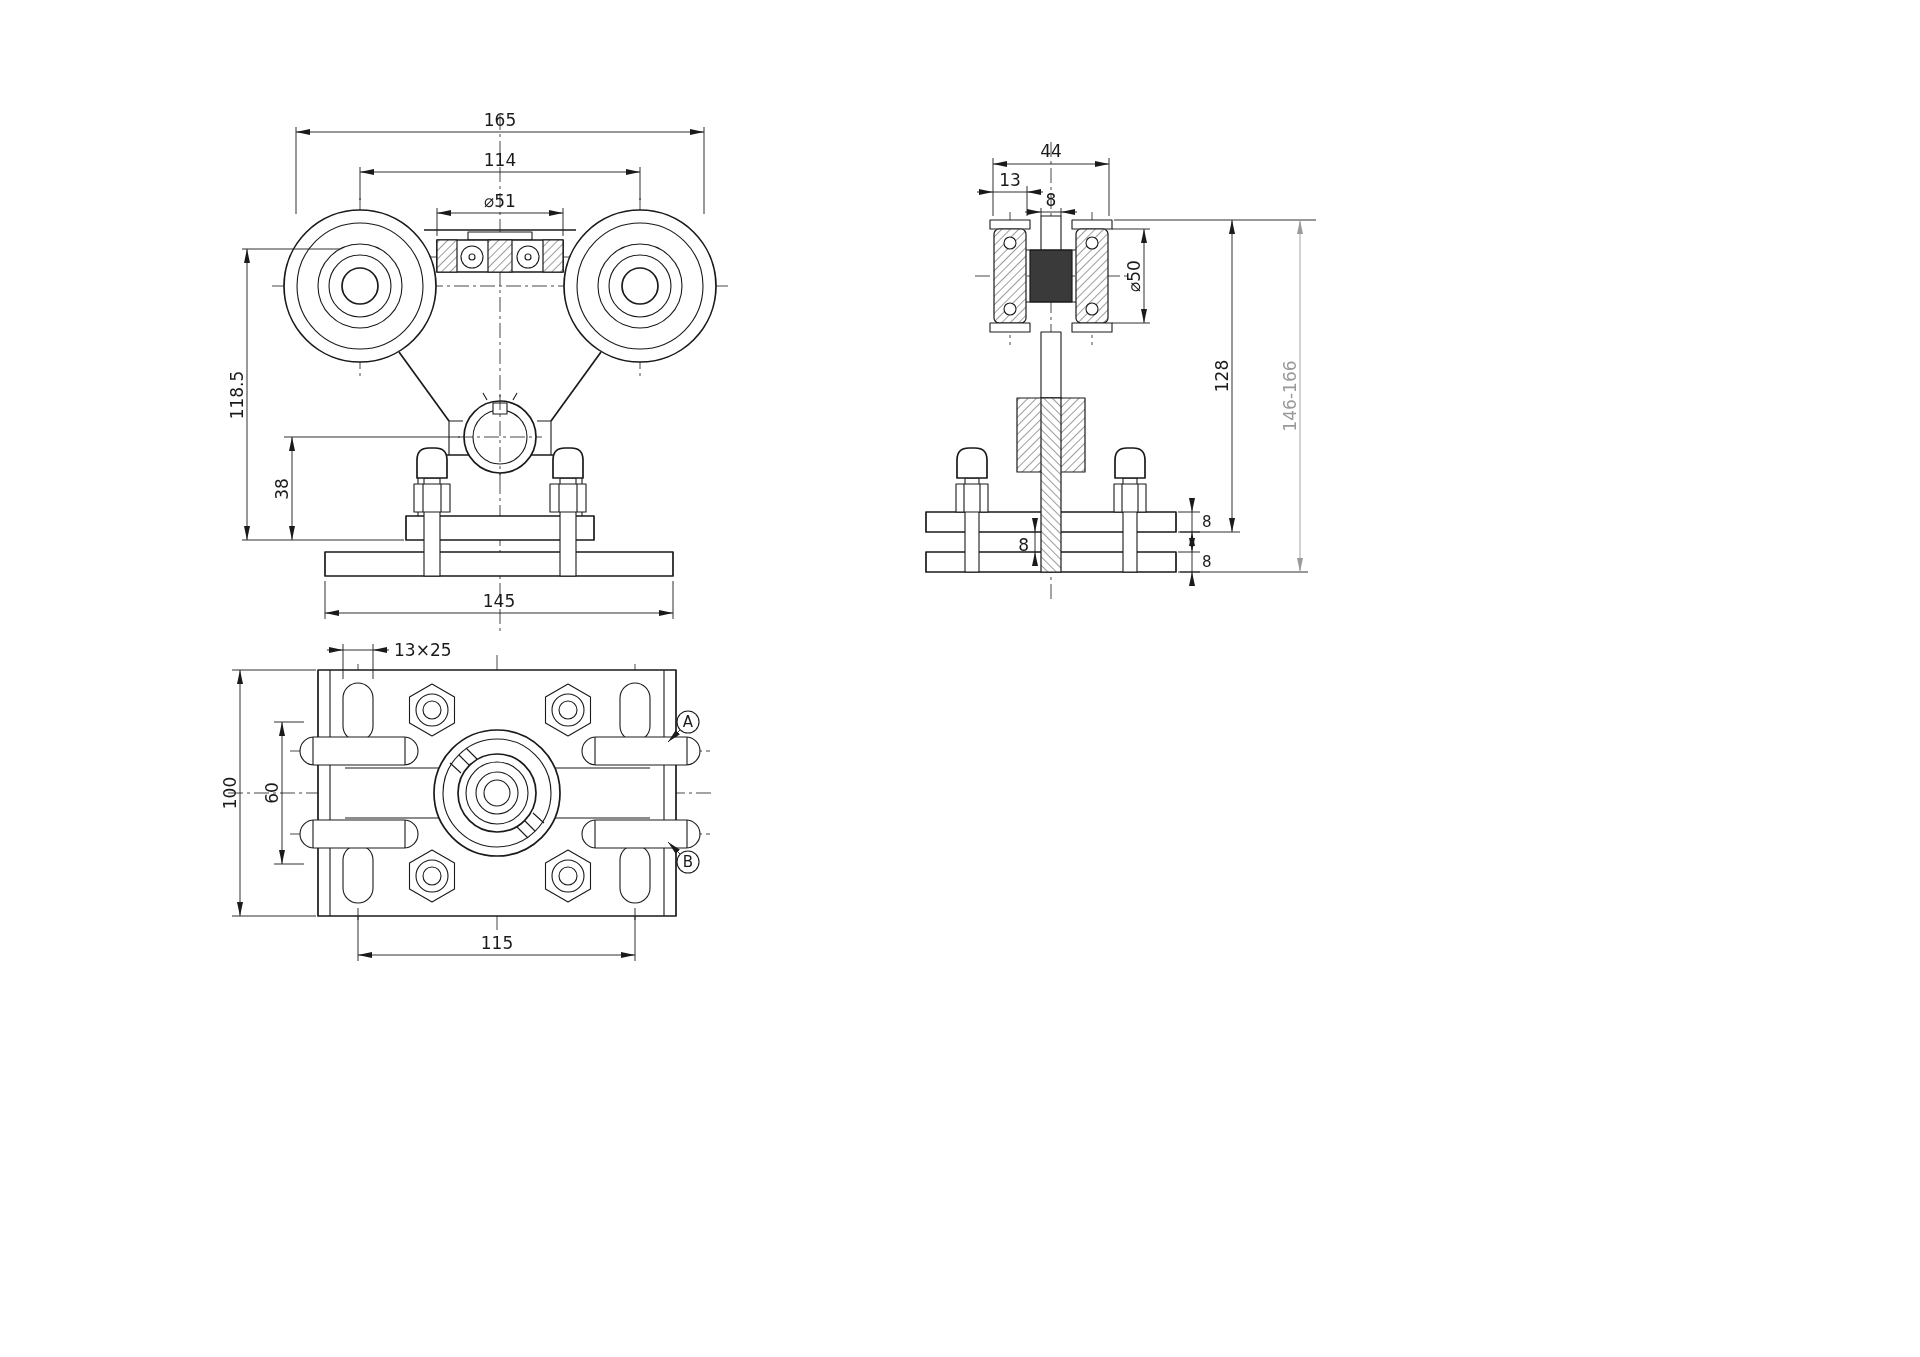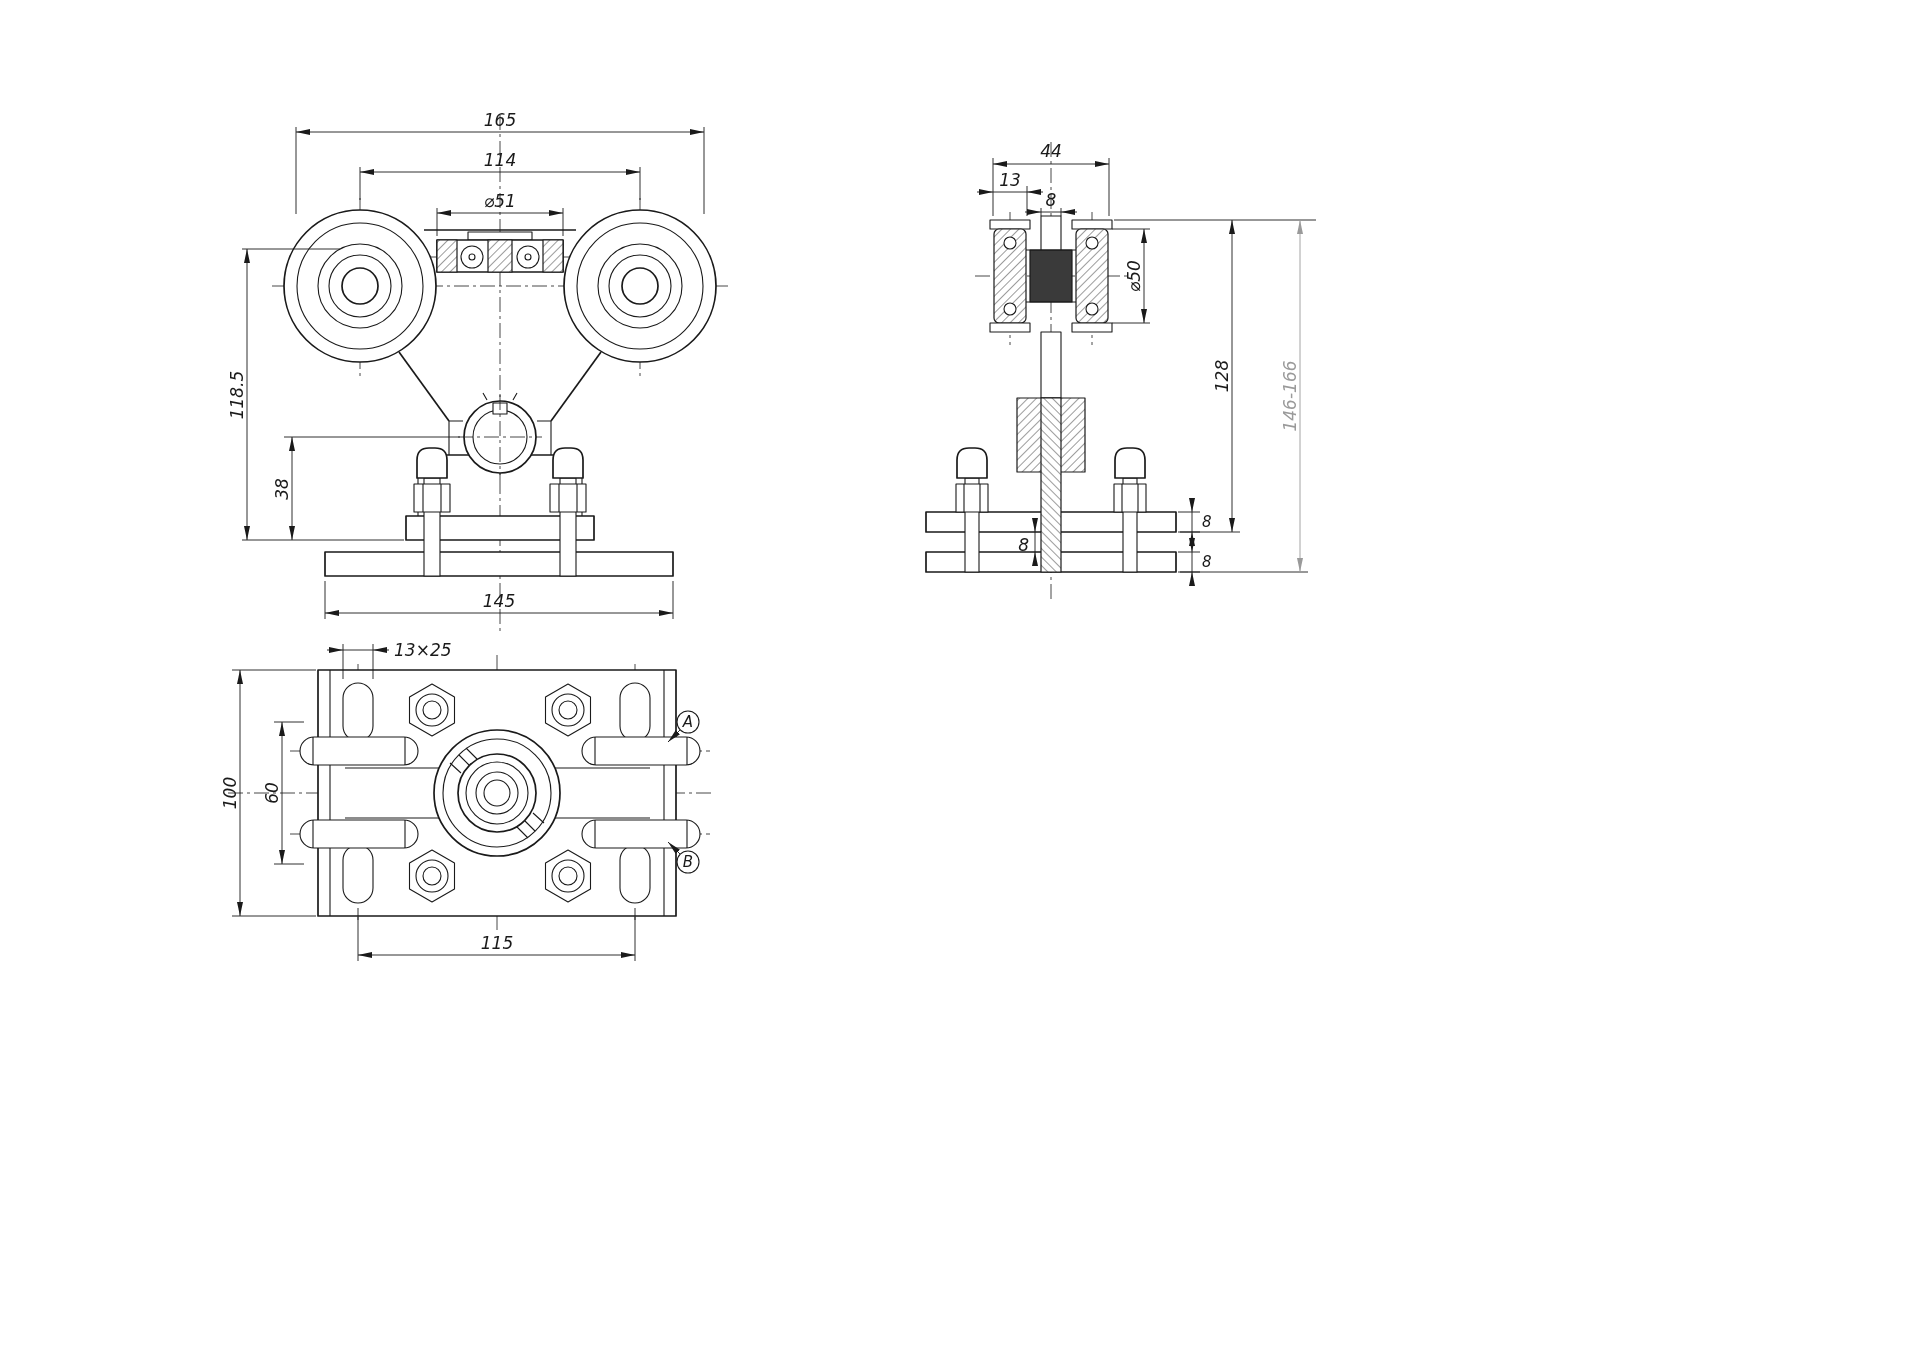--- a/index.html
+++ b/index.html
@@ -1,16 +1,16 @@
 <!DOCTYPE html>
 <html><head>
 <meta charset="utf-8">
 <style>
   html,body{margin:0;padding:0;background:#ffffff;}
-  .page{width:1920px;height:1357px;background:#fff;position:relative;font-style:italic;}
+  .page{width:1920px;height:1357px;background:#fff;position:relative;}
   
   .ol{fill:none;stroke:#1a1a1a;stroke-width:1.7;stroke-linejoin:round;}
   .il{fill:none;stroke:#1a1a1a;stroke-width:1.1;stroke-linejoin:round;}
   .olf{fill:#ffffff;stroke:#1a1a1a;stroke-width:1.7;stroke-linejoin:round;}
   .ilf{fill:#ffffff;stroke:#1a1a1a;stroke-width:1.1;stroke-linejoin:round;}
   .hs{stroke:#1a1a1a;stroke-width:1.2;stroke-linejoin:round;}
   
   .dl{fill:none;stroke:#1a1a1a;stroke-width:0.9;}
   .dlg{fill:none;stroke:#9a9a9a;stroke-width:0.9;}
   .cl{fill:none;stroke:#1a1a1a;stroke-width:0.8;stroke-dasharray:15 4 3 4;}

